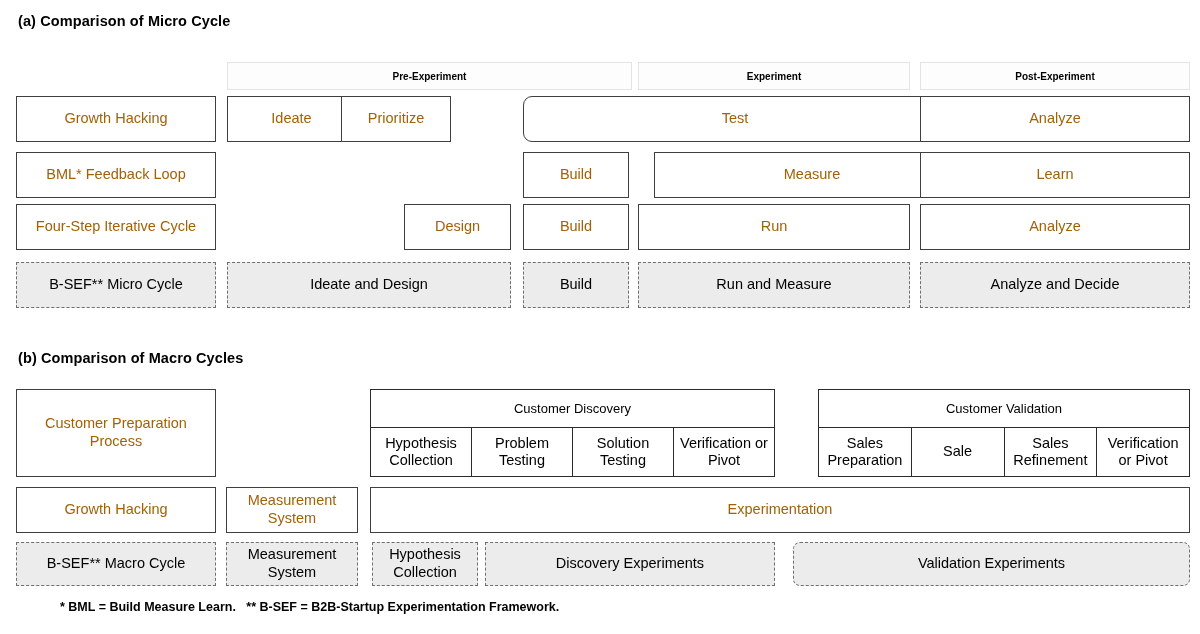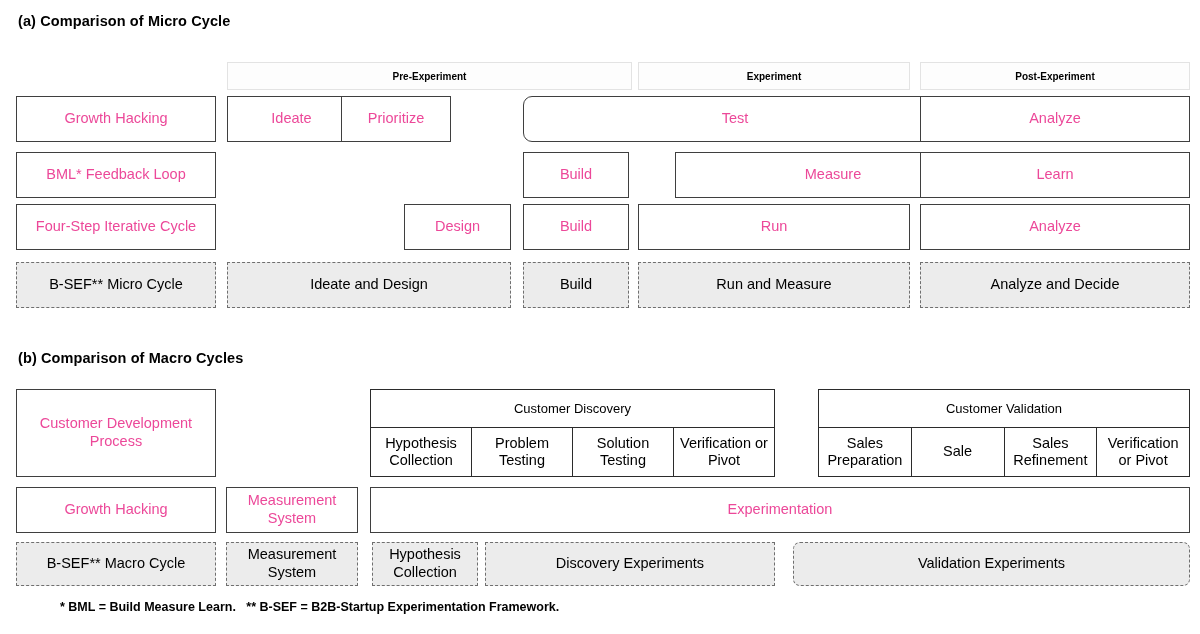--- a/index.html
+++ b/index.html
@@ -23,21 +23,21 @@
     letter-spacing: 0.1px;
     white-space: nowrap;
   }
   .box {
     position: absolute;
     display: flex;
     align-items: center;
     justify-content: center;
     text-align: center;
     font-size: 14.5px;
-    color: #ec4899;
+    color: #a16207;
     background: #ffffff;
     border: 1.4px solid #3f3f3f;
     line-height: 1.22;
     padding: 0 3px;
   }
   .hdr {
     position: absolute;
     display: flex;
     align-items: center;
     justify-content: center;
@@ -114,38 +114,38 @@
   <div class="hdr" style="left:920px; top:62px; width:270px; height:28px;">Post-Experiment</div>
 
   <div class="box" style="left:16px; top:96px; width:200px; height:46px;">Growth Hacking</div>
   <div class="box" style="left:227px; top:96px; width:129px; height:46px;">Ideate</div>
   <div class="box" style="left:341px; top:96px; width:110px; height:46px;">Prioritize</div>
   <div class="box" style="left:523px; top:96px; width:424px; height:46px;border-radius:9px;">Test</div>
   <div class="box" style="left:920px; top:96px; width:270px; height:46px;">Analyze</div>
 
   <div class="box" style="left:16px; top:152px; width:200px; height:46px;">BML* Feedback Loop</div>
   <div class="box" style="left:523px; top:152px; width:106px; height:46px;">Build</div>
-  <div class="box" style="left:675px; top:152px; width:316px; height:46px;">Measure</div>
+  <div class="box" style="left:654px; top:152px; width:316px; height:46px;">Measure</div>
   <div class="box" style="left:920px; top:152px; width:270px; height:46px;">Learn</div>
 
   <div class="box" style="left:16px; top:204px; width:200px; height:46px;">Four-Step Iterative Cycle</div>
   <div class="box" style="left:404px; top:204px; width:107px; height:46px;">Design</div>
   <div class="box" style="left:523px; top:204px; width:106px; height:46px;">Build</div>
   <div class="box" style="left:638px; top:204px; width:272px; height:46px;">Run</div>
   <div class="box" style="left:920px; top:204px; width:270px; height:46px;">Analyze</div>
 
   <div class="dash" style="left:16px; top:262px; width:200px; height:46px;">B-SEF** Micro Cycle</div>
   <div class="dash" style="left:227px; top:262px; width:284px; height:46px;">Ideate and Design</div>
   <div class="dash" style="left:523px; top:262px; width:106px; height:46px;">Build</div>
   <div class="dash" style="left:638px; top:262px; width:272px; height:46px;">Run and Measure</div>
   <div class="dash" style="left:920px; top:262px; width:270px; height:46px;">Analyze and Decide</div>
 
   <div class="sec-title" style="left:18px; top:350px;">(b) Comparison of Macro Cycles</div>
 
-  <div class="box" style="left:16px; top:389px; width:200px; height:88px;">Customer Development Process</div>
+  <div class="box" style="left:16px; top:389px; width:200px; height:88px;">Customer Preparation Process</div>
 
   <div class="grp" style="left:370px; top:389px; width:405px; height:88px;">
     <div class="grp-title">Customer Discovery</div>
     <div class="grp-cells">
       <div class="grp-cell">Hypothesis Collection</div>
       <div class="grp-cell">Problem Testing</div>
       <div class="grp-cell">Solution Testing</div>
       <div class="grp-cell">Verification or Pivot</div>
     </div>
   </div>

